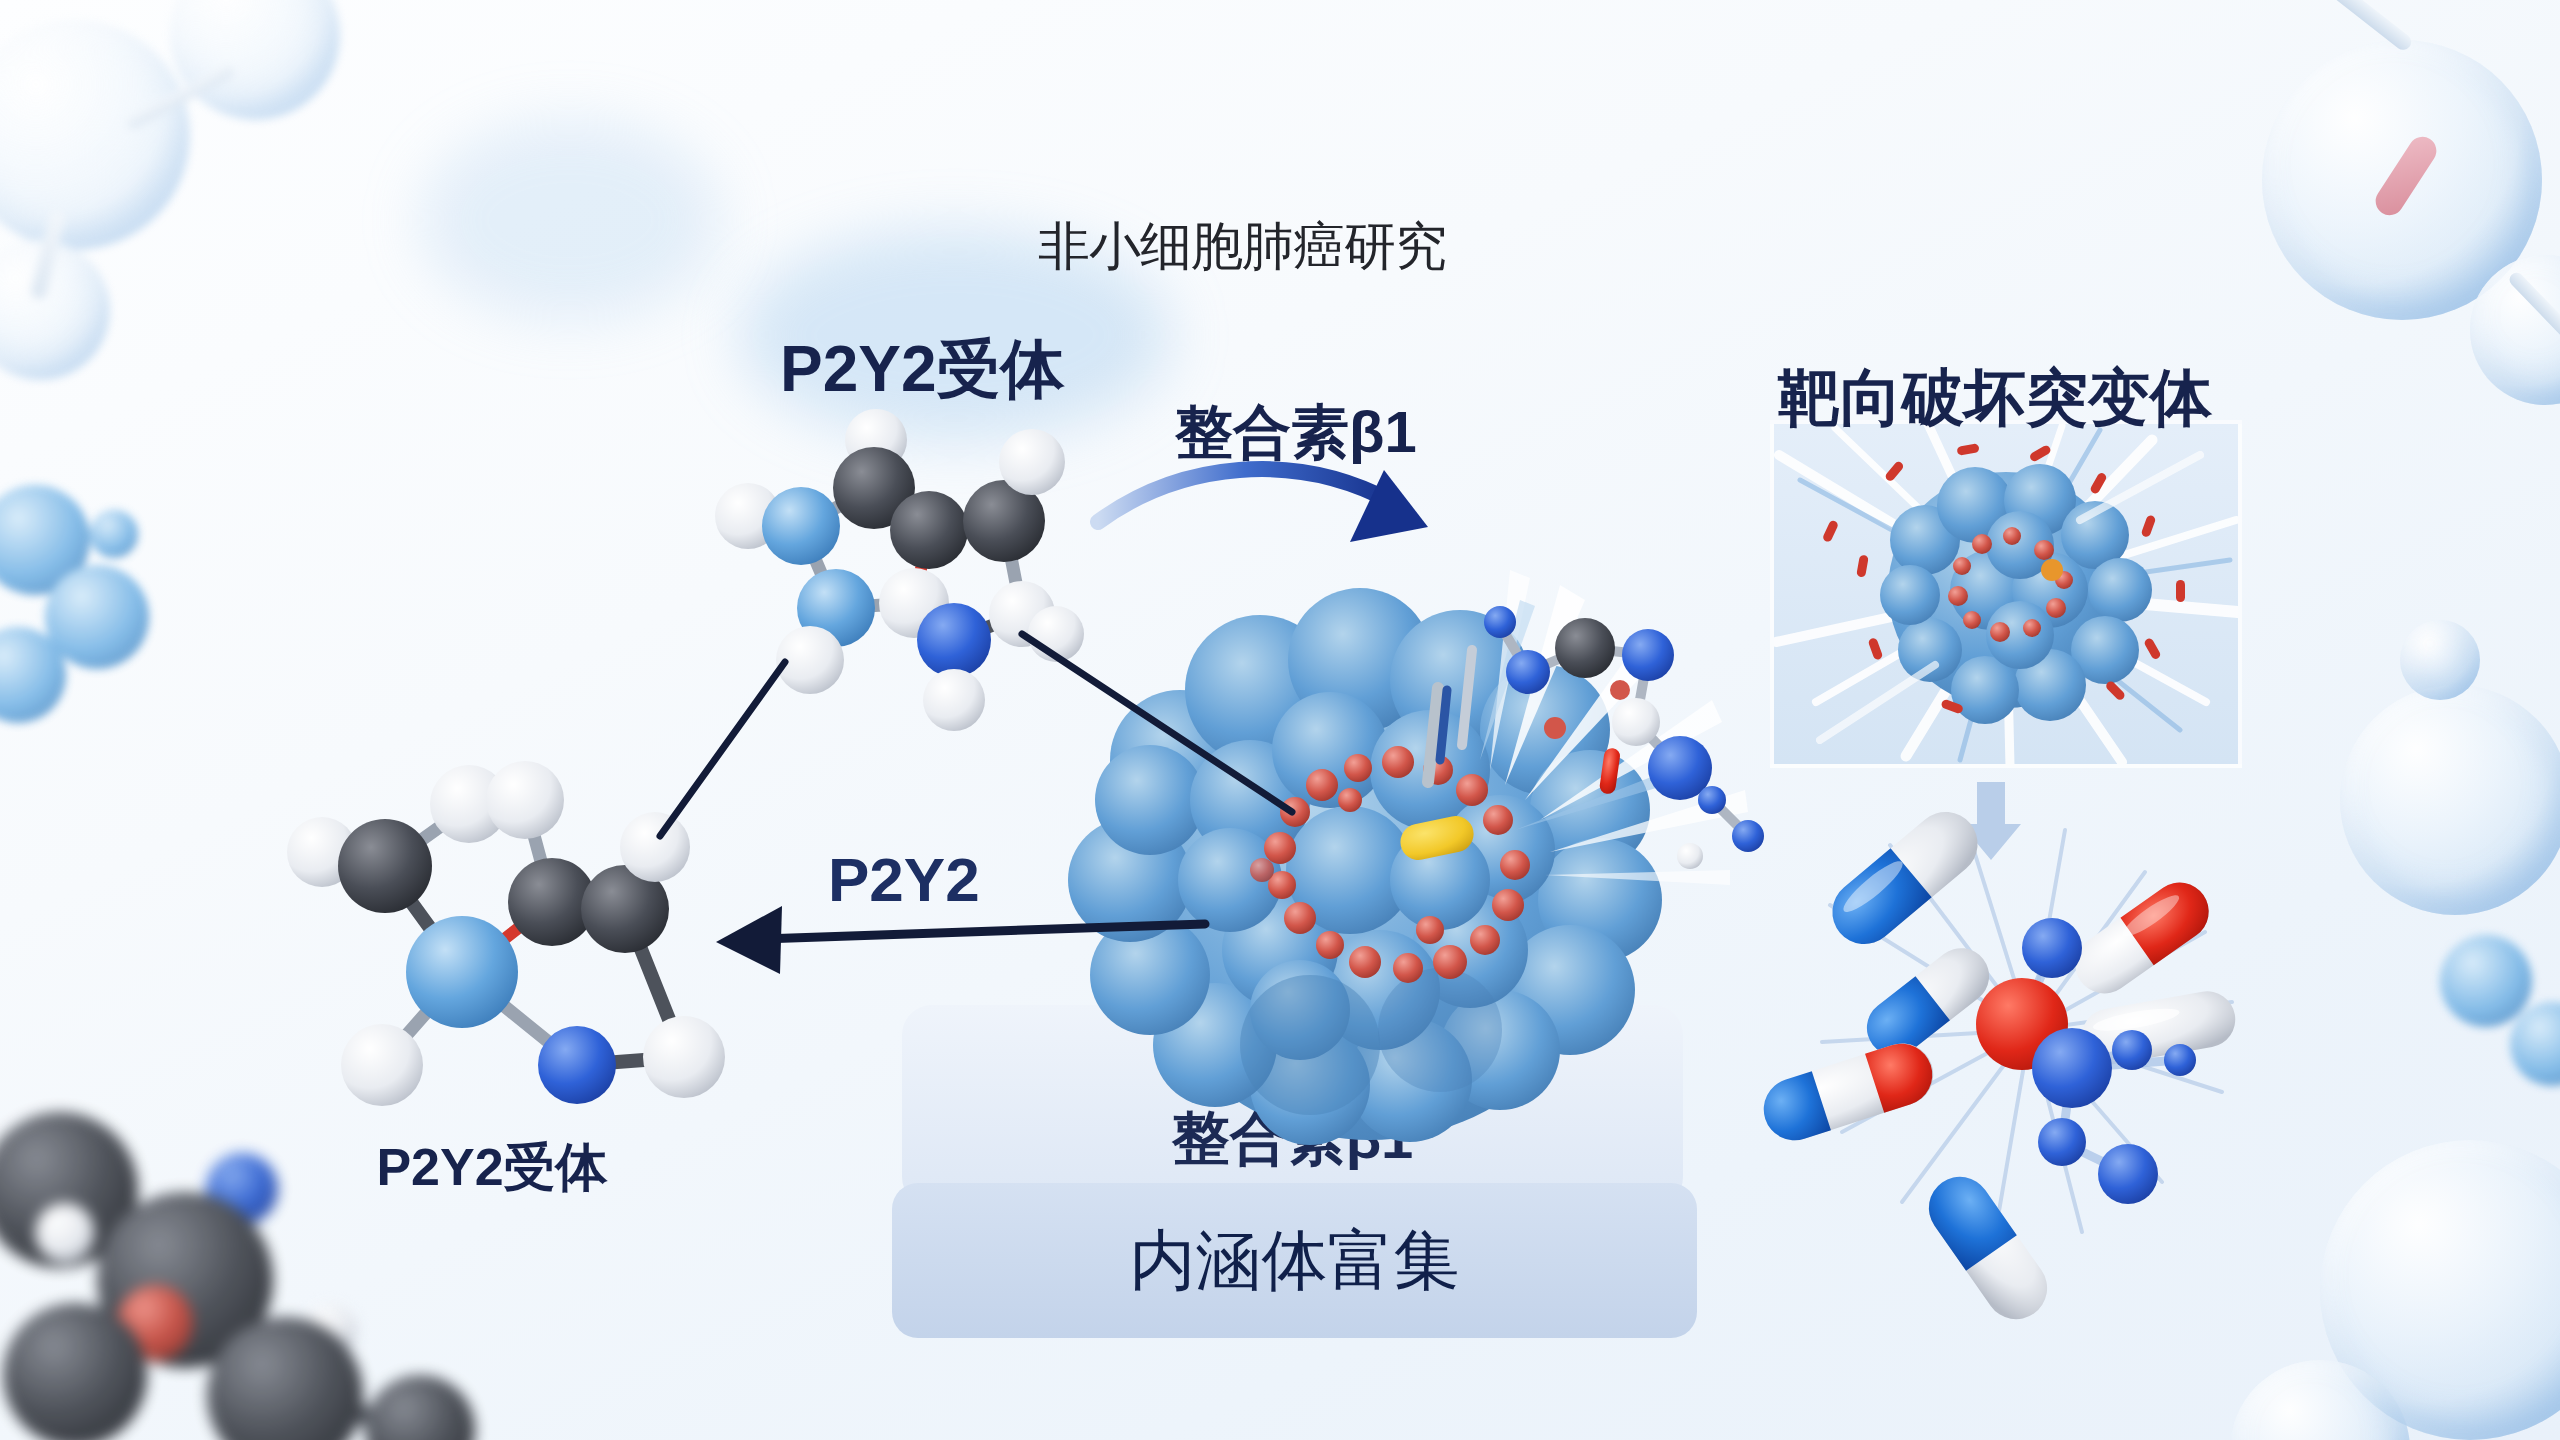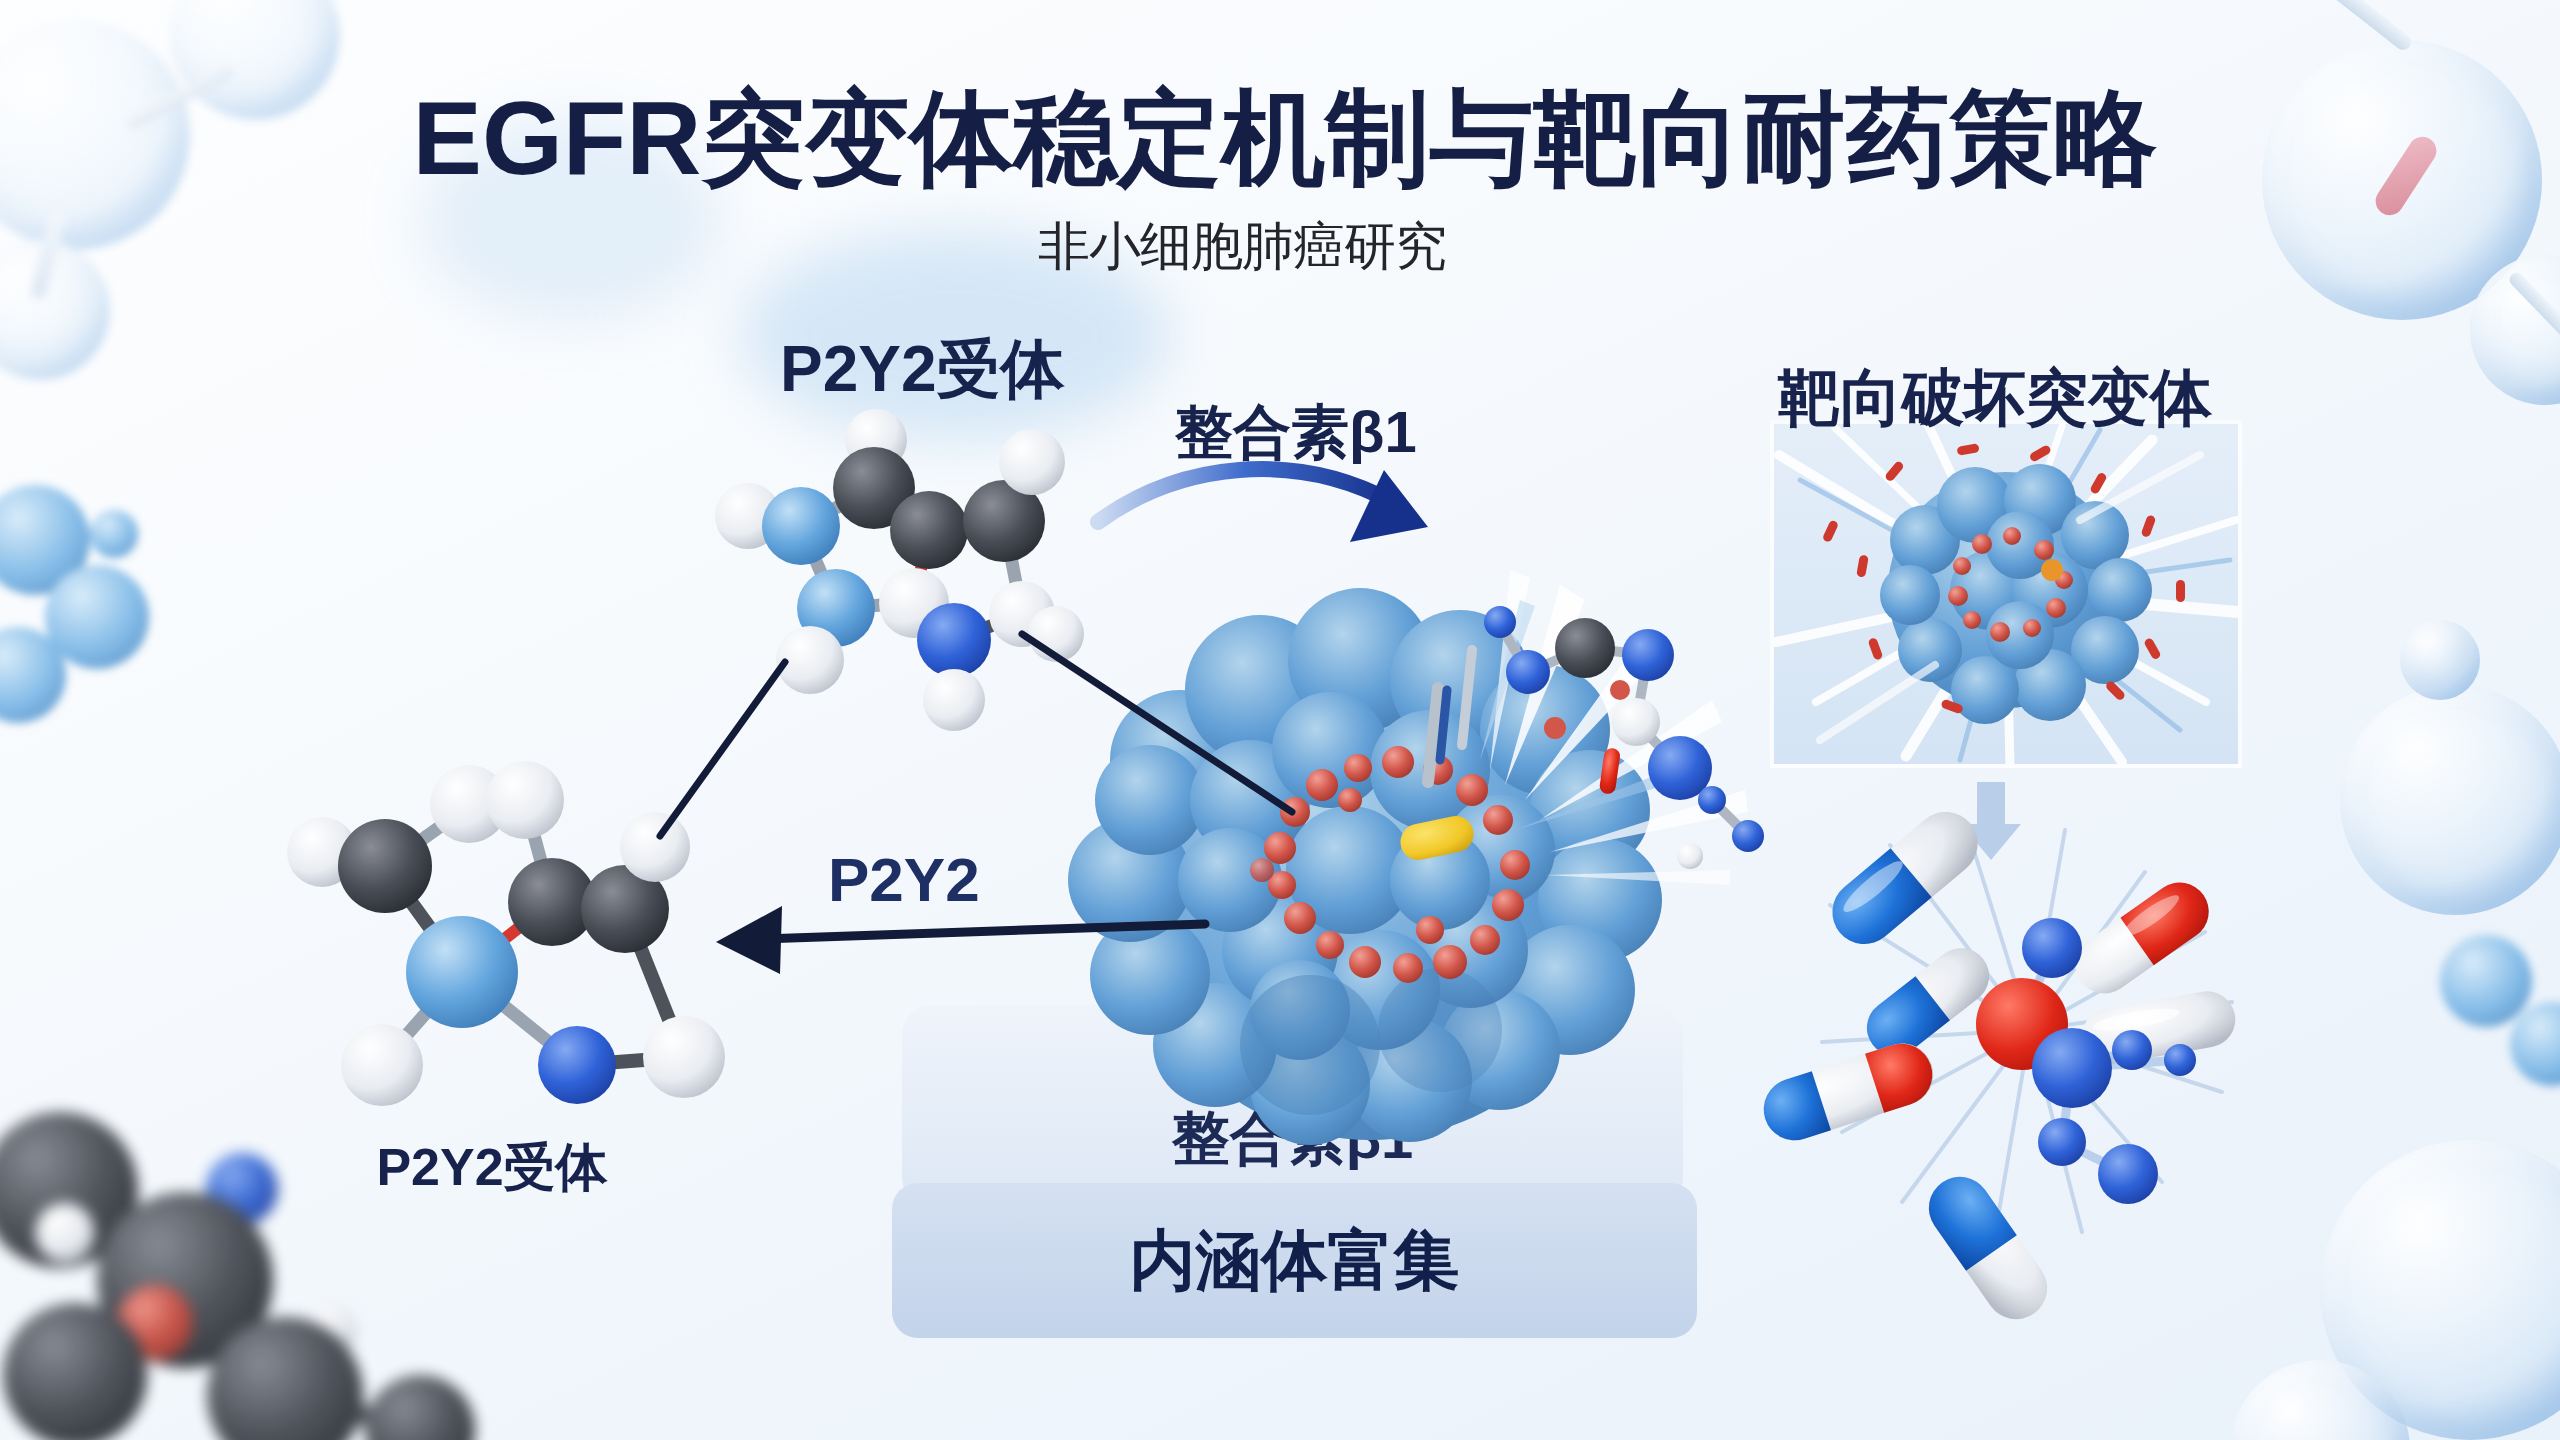--- a/index.html
+++ b/index.html
@@ -31,21 +31,21 @@
   .lbl-p2y2mid{left:828px;top:844px;font-size:62px;color:#1d2f63}
   .lbl-bl1{left:492px;top:1133px;transform:translateX(-50%);font-size:52px}
   .lbl-bl2{left:492px;top:1203px;transform:translateX(-50%);font-size:54px}
   
   .box{position:absolute;display:flex;align-items:center;justify-content:center}
   .box-integrin{left:902px;top:1005px;width:781px;height:202px;border-radius:30px;
     background:linear-gradient(180deg,#eff4fb 0%,#dde7f5 100%);}
   .box-integrin span{padding-top:66px;font-size:58px;font-weight:800;color:#1c2a55}
   .box-endosome{left:892px;top:1183px;width:805px;height:155px;border-radius:26px;
     background:linear-gradient(180deg,#d5e1f2 0%,#c3d3ea 100%);}
-  .box-endosome span{font-size:66px;font-weight:700;color:#10204a}
+  .box-endosome span{font-size:66px;font-weight:400;color:#10204a}
   
   .panel{position:absolute;left:1770px;top:420px;width:472px;height:348px;
     background:linear-gradient(180deg,#e4eef9 0%,#d4e4f4 100%);
     border:4px solid rgba(255,255,255,.85);}
   svg.layer{position:absolute;left:0;top:0;width:2560px;height:1440px}
 </style>
 </head>
 <body>
 
 <div class="canvas">
@@ -513,21 +513,20 @@
         <circle cx="2022" cy="1024" r="46" fill="url(#gRP)"></circle>
         <circle cx="2072" cy="1068" r="40" fill="url(#gN)"></circle>
         <circle cx="2132" cy="1050" r="20" fill="url(#gN)"></circle>
         <circle cx="2062" cy="1142" r="24" fill="url(#gN)"></circle>
         <circle cx="2128" cy="1174" r="30" fill="url(#gN)"></circle>
         <circle cx="2180" cy="1060" r="16" fill="url(#gN)"></circle>
       </g>
     </g>
   </svg>
 
-  <h1 class="title">EGFR突变体稳定机制与靶向耐药策略</h1>
   <div class="subtitle">非小细胞肺癌研究</div>
 
   <div class="lbl lbl-p2y2top">P2Y2受体</div>
   <div class="lbl lbl-integrin-arrow">整合素β1</div>
   <div class="lbl lbl-target">靶向破坏突变体</div>
   <div class="lbl lbl-p2y2mid">P2Y2</div>
   <div class="lbl lbl-bl1">P2Y2受体</div>
 
 </div>
 

